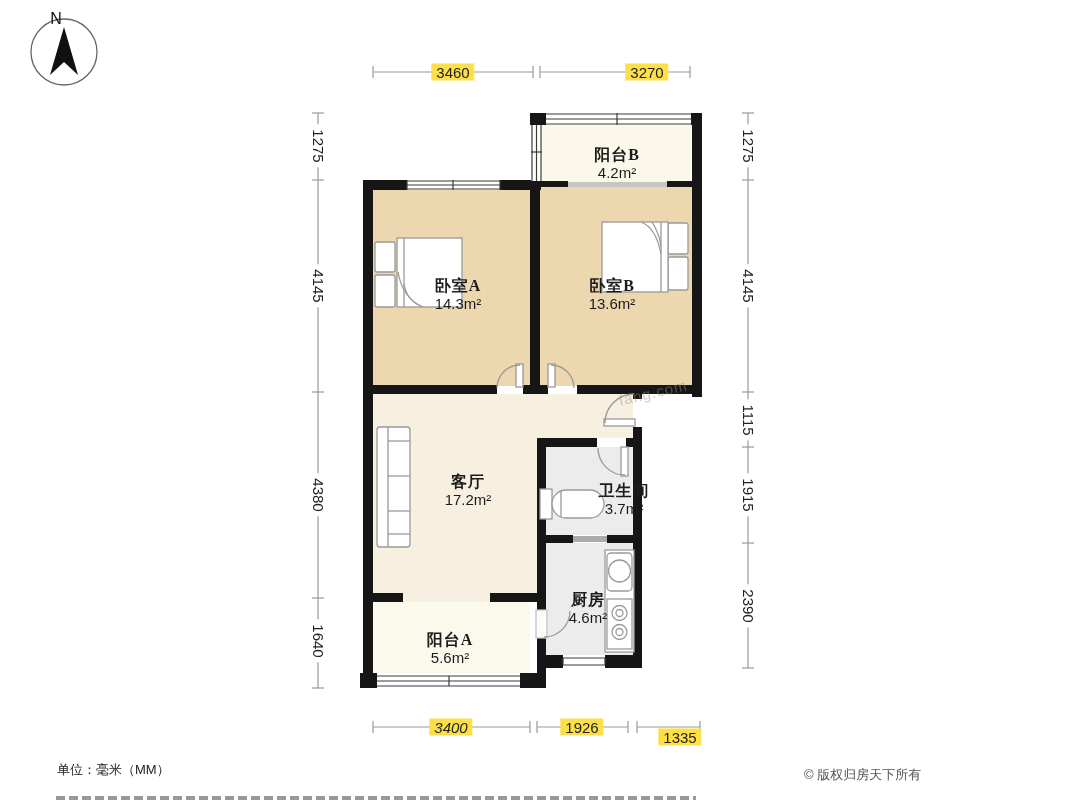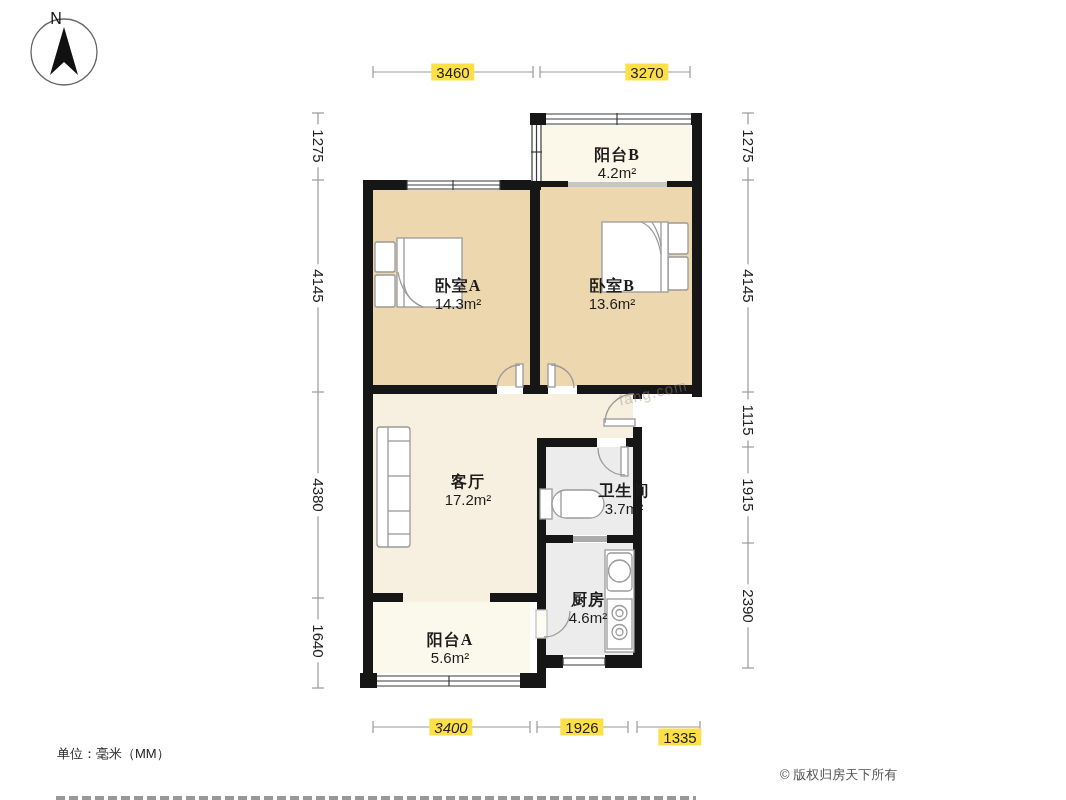--- a/index.html
+++ b/index.html
@@ -7,22 +7,22 @@
     position:relative;width:1066px;height:800px;background:#ffffff;overflow:hidden;
     font-family:"Liberation Sans", sans-serif;
   }
   .canvas svg{position:absolute;left:0;top:0;}
   .lbl{position:absolute;transform:translate(-50%,-50%);text-align:center;color:#1c1c1c;line-height:1.2;white-space:nowrap;}
   .room-name{font-size:16px;font-weight:700;letter-spacing:1px;font-family:Liberation Serif, serif;}
   .room-area{font-size:15px;font-weight:500;}
   .dim-h{position:absolute;transform:translate(-50%,-50%);font-size:15px;color:#222;background:#fde047;padding:0 5px;white-space:nowrap;}
   .dim-v{position:absolute;transform:translate(-50%,-50%) rotate(90deg);font-size:15px;color:#222;background:#fff;padding:0 5px;white-space:nowrap;}
   .compass-n{position:absolute;transform:translate(-50%,-50%);font-size:16px;color:#111;}
-  .footer-line{position:absolute;font-size:13px;color:#222;white-space:nowrap;}
-  .copyright{position:absolute;font-size:13px;color:#555;white-space:nowrap;}
+  .footer-line{position:absolute;font-size:13px;color:#222;white-space:nowrap;margin-top:16px;}
+  .copyright{position:absolute;font-size:13px;color:#555;white-space:nowrap;margin-left:24px;}
   .watermark{position:absolute;transform:rotate(-13deg);font-size:15px;color:rgba(158,147,122,0.45);letter-spacing:1px;}
   .clipped-line{position:absolute;left:56px;top:796px;width:640px;height:4px;opacity:.55;
     background:repeating-linear-gradient(90deg,#444 0 9px,transparent 9px 13px);}
 </style>
 </head>
 <body>
 
 <div class="canvas">
 
   <svg width="1066" height="800" viewBox="0 0 1066 800">

